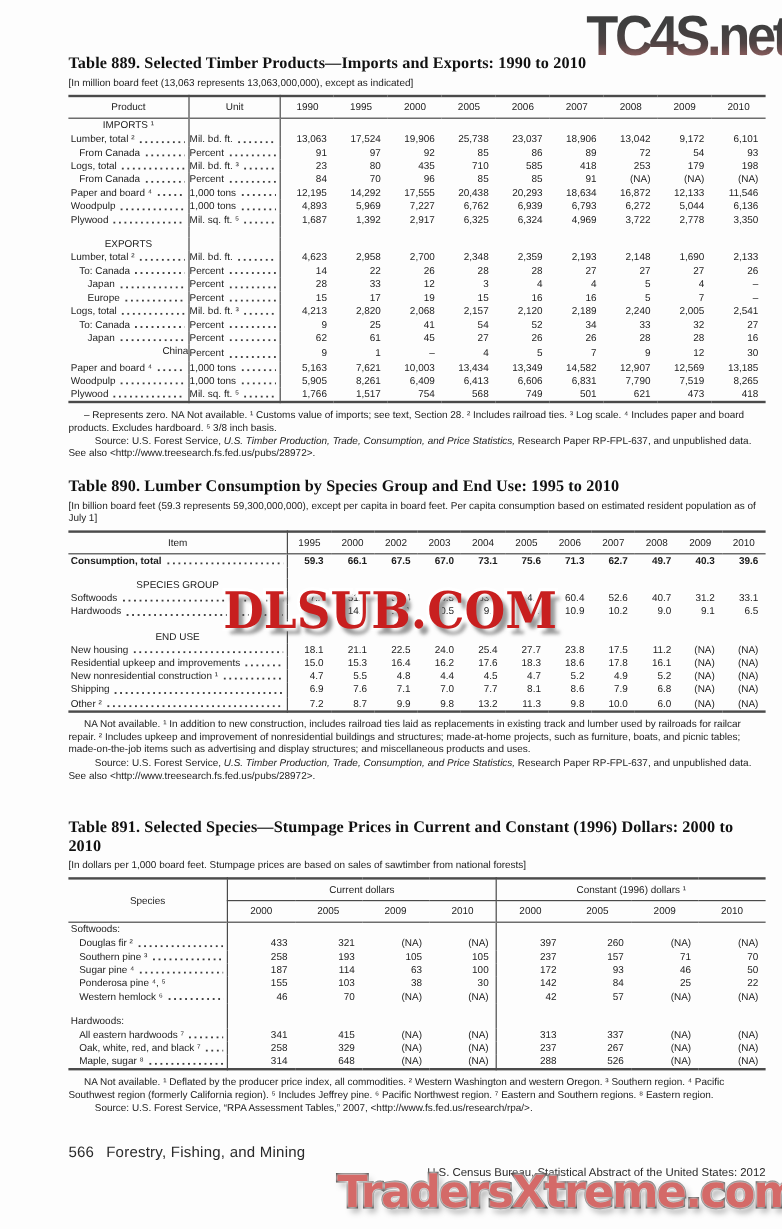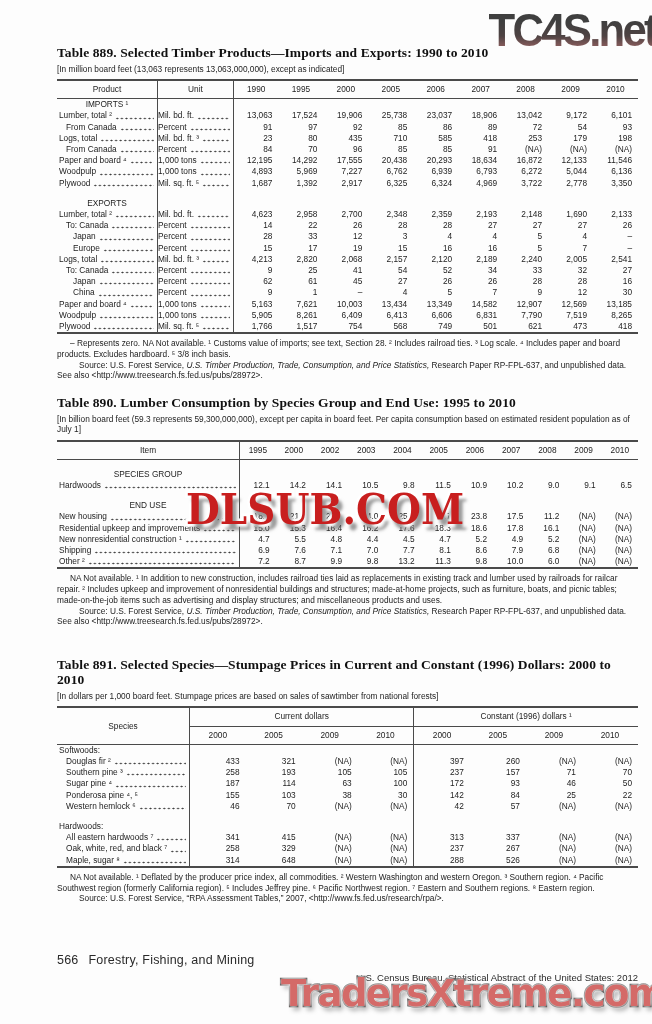--- a/index.html
+++ b/index.html
@@ -442,21 +442,21 @@
             <td class="val">45</td>
             <td class="val">27</td>
             <td class="val">26</td>
             <td class="val">26</td>
             <td class="val">28</td>
             <td class="val">28</td>
             <td class="val">16</td>
           </tr>
           <tr>
             <td class="lab">
-              <div class="lw" style="padding-left: 14px;">
+              <div class="lw" style="padding-left: 14px; flex-direction: column;">
                 <span>China</span>
                 <span class="dots"></span>
               </div>
             </td>
             <td class="unit">
               <div class="lw">
                 <span>Percent</span>
                 <span class="dots"></span>
               </div>
             </td>
@@ -559,20 +559,39 @@
           <th>2004</th>
           <th>2005</th>
           <th>2006</th>
           <th>2007</th>
           <th>2008</th>
           <th>2009</th>
           <th>2010</th>
         </tr>
       </thead>
       <tbody>
+          <tr>
+            <td class="lab">
+              <div class="lw b">
+                <span>Consumption, total</span>
+                <span class="dots"></span>
+              </div>
+            </td>
+            <td class="val b">59.3</td>
+            <td class="val b">66.1</td>
+            <td class="val b">67.5</td>
+            <td class="val b">67.0</td>
+            <td class="val b">73.1</td>
+            <td class="val b">75.6</td>
+            <td class="val b">71.3</td>
+            <td class="val b">62.7</td>
+            <td class="val b">49.7</td>
+            <td class="val b">40.3</td>
+            <td class="val b">39.6</td>
+          </tr>
           <tr class="sp">
             <td class="lab"></td>
             <td class="val"></td>
             <td class="val"></td>
             <td class="val"></td>
             <td class="val"></td>
             <td class="val"></td>
             <td class="val"></td>
             <td class="val"></td>
             <td class="val"></td>
@@ -586,20 +605,39 @@
             <td class="val"></td>
             <td class="val"></td>
             <td class="val"></td>
             <td class="val"></td>
             <td class="val"></td>
             <td class="val"></td>
             <td class="val"></td>
             <td class="val"></td>
             <td class="val"></td>
             <td class="val"></td>
+          </tr>
+          <tr>
+            <td class="lab">
+              <div class="lw">
+                <span>Softwoods</span>
+                <span class="dots"></span>
+              </div>
+            </td>
+            <td class="val">47.2</td>
+            <td class="val">51.9</td>
+            <td class="val">53.4</td>
+            <td class="val">56.5</td>
+            <td class="val">63.3</td>
+            <td class="val">64.1</td>
+            <td class="val">60.4</td>
+            <td class="val">52.6</td>
+            <td class="val">40.7</td>
+            <td class="val">31.2</td>
+            <td class="val">33.1</td>
           </tr>
           <tr>
             <td class="lab">
               <div class="lw">
                 <span>Hardwoods</span>
                 <span class="dots"></span>
               </div>
             </td>
             <td class="val">12.1</td>
             <td class="val">14.2</td>

